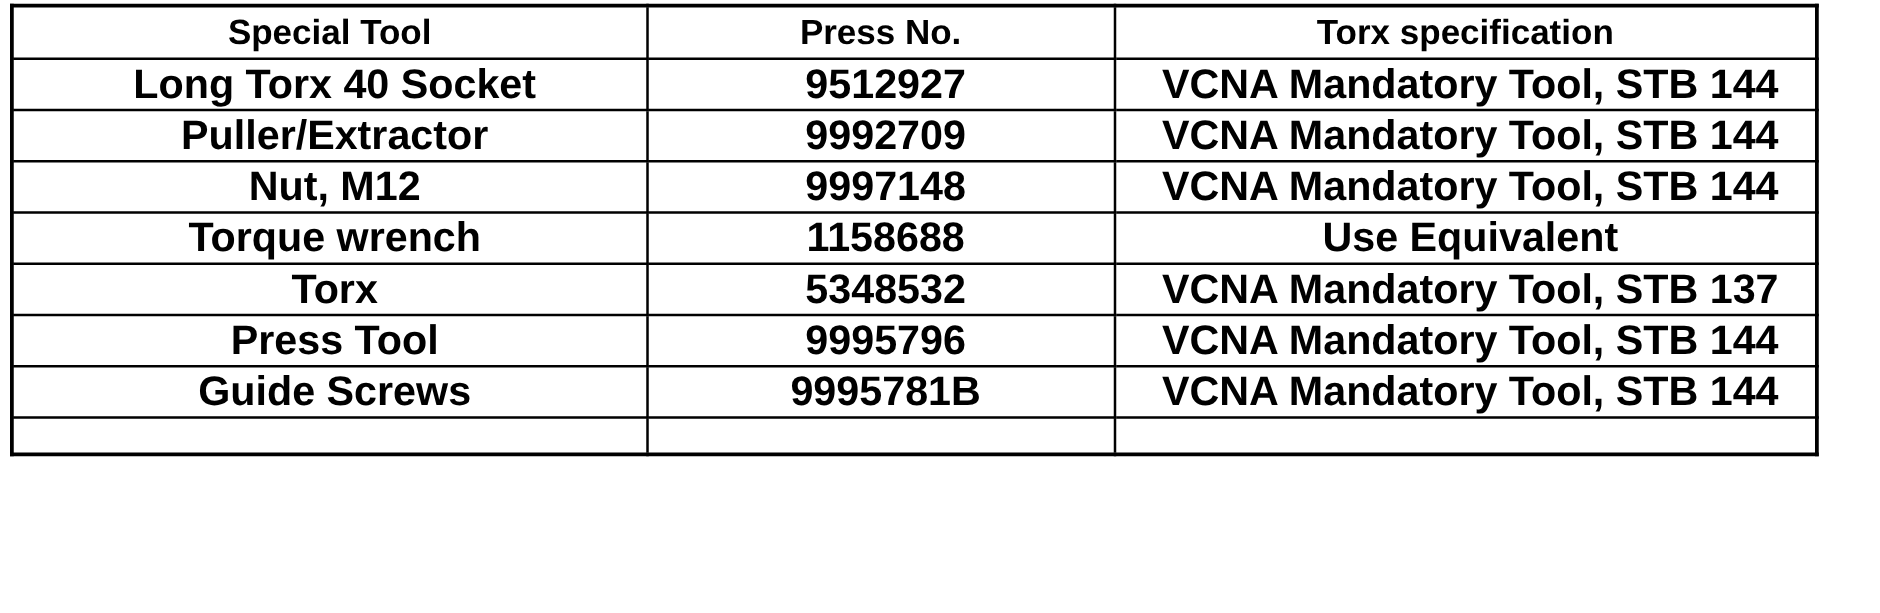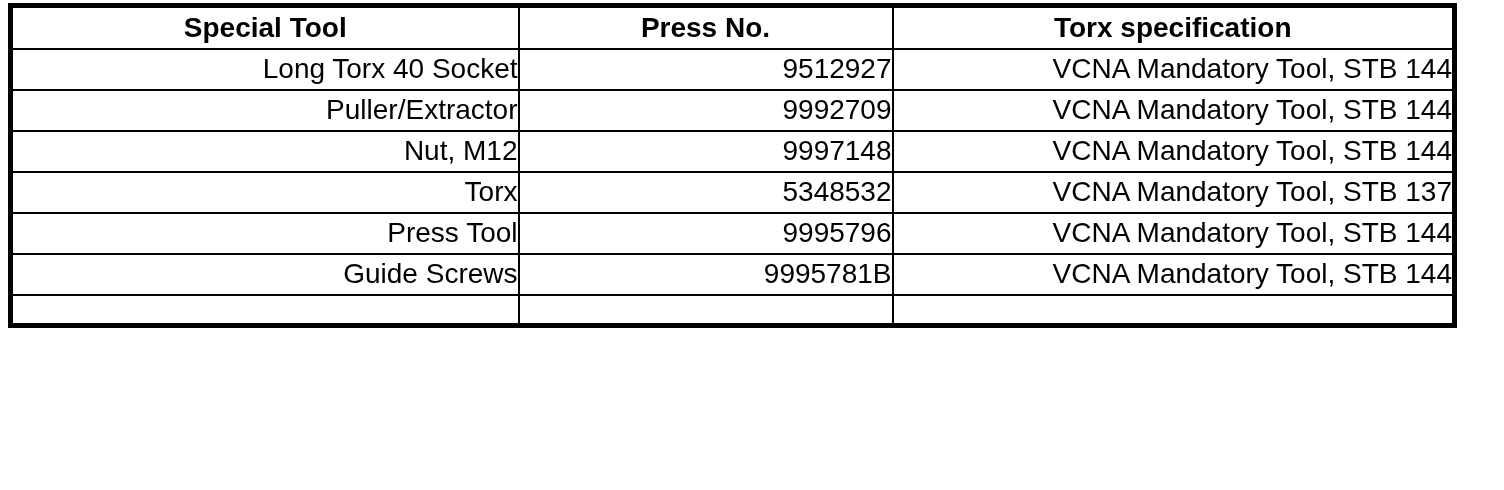--- a/index.html
+++ b/index.html
@@ -19,31 +19,31 @@
     width: 1504px;
     height: 490px;
     box-sizing: border-box;
   }
   table.tool-table {
     border-collapse: collapse;
     table-layout: fixed;
     width: 1184px;
     margin-left: 8px;
     margin-top: 3px;
-    border: 5px solid #000000;
+    border: 3px solid #000000;
   }
   table.tool-table td,
   table.tool-table th {
     border: 2px solid #000;
     padding: 0 0 0 8px;
     vertical-align: top;
-    font-size: 28px;
+    font-size: 33px;
     line-height: 38px;
-    font-weight: normal;
-    text-align: right;
+    font-weight: bold;
+    text-align: center;
     white-space: pre-wrap;
   }
   table.tool-table thead th {
     font-weight: bold;
     text-align: center;
     padding-left: 0;
     font-size: 28px;
     line-height: 40px;
     height: 40px;
   }
@@ -84,20 +84,25 @@
         <td class="cell">Puller/Extractor</td>
         <td class="cell">9992709</td>
         <td class="cell">VCNA Mandatory Tool, STB 144</td>
       </tr>
       <tr>
         <td class="cell">Nut, M12</td>
         <td class="cell">9997148</td>
         <td class="cell">VCNA Mandatory Tool, STB 144</td>
       </tr>
       <tr>
+        <td class="cell">Torque wrench</td>
+        <td class="cell">1158688</td>
+        <td class="cell">Use Equivalent</td>
+      </tr>
+      <tr>
         <td class="cell">Torx</td>
         <td class="cell">5348532</td>
         <td class="cell">VCNA Mandatory Tool, STB 137</td>
       </tr>
       <tr>
         <td class="cell">Press Tool</td>
         <td class="cell">9995796</td>
         <td class="cell">VCNA Mandatory Tool, STB 144</td>
       </tr>
       <tr>

